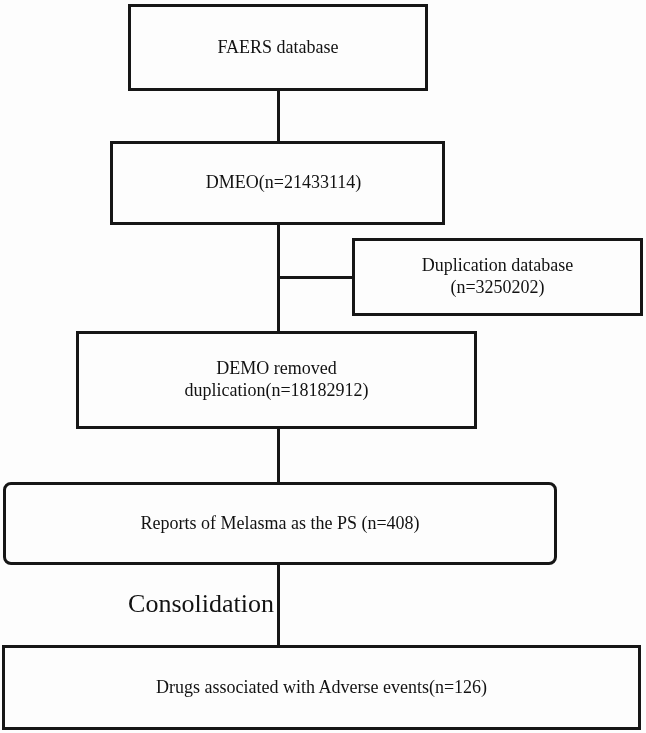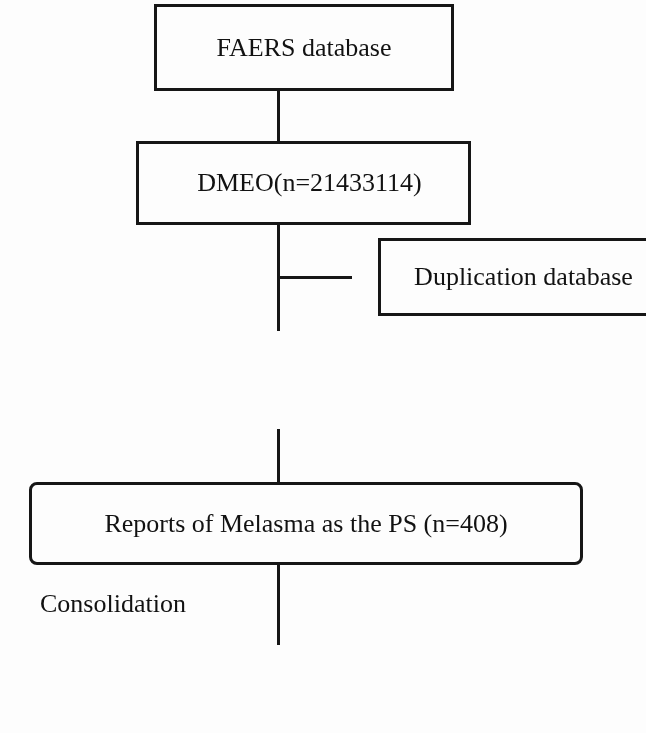--- a/index.html
+++ b/index.html
@@ -23,34 +23,33 @@
   .node {
     position: absolute;
     border: 3px solid var(--border-color);
     background: var(--box-fill);
     display: flex;
     flex-direction: column;
     align-items: center;
     justify-content: center;
     text-align: center;
     color: var(--text-color);
-    font-size: 26px;
+    font-size: 18px;
     line-height: 1.22;
-    margin-left: 26px;
   }
   .node .line { white-space: nowrap; }
   .connector {
     position: absolute;
     background: var(--border-color);
   }
   .edge-label {
     position: absolute;
     color: var(--text-color);
     font-size: 26px;
-    text-align: left;
+    text-align: right;
     white-space: nowrap;
   }
   
   #node-faers   { left: 128px; top:   4px; width: 300px; height: 87px; }
   #node-dmeo    { left: 110px; top: 141px; width: 335px; height: 84px; padding-left: 12px; }
   #node-dup     { left: 352px; top: 238px; width: 291px; height: 78px; }
   #node-demo    { left:  76px; top: 331px; width: 401px; height: 98px; }
   #node-reports { left:   3px; top: 482px; width: 554px; height: 83px; border-radius: 8px; }
   #node-drugs   { left:   2px; top: 645px; width: 639px; height: 85px; }
 
@@ -76,26 +75,34 @@
   <div class="node" id="node-dmeo">
     <div class="line">DMEO(n=21433114)</div>
   </div>
 
   <div class="connector" id="conn-v2"></div>
 
   <div class="connector" id="conn-h1"></div>
 
   <div class="node" id="node-dup">
     <div class="line">Duplication database</div>
+    <div class="line">(n=3250202)</div>
   </div>
 
+  <div class="node" id="node-demo">
+    <div class="line">DEMO removed</div>
+    <div class="line">duplication(n=18182912)</div>
+  </div>
 
   <div class="connector" id="conn-v3"></div>
 
   <div class="node" id="node-reports">
     <div class="line">Reports of Melasma as the PS (n=408)</div>
   </div>
 
   <div class="connector" id="conn-v4"></div>
   <div class="edge-label" id="edge-label-consolidation">Consolidation</div>
 
+  <div class="node" id="node-drugs">
+    <div class="line">Drugs associated with Adverse events(n=126)</div>
+  </div>
 
 </div>
 
 </body></html>

